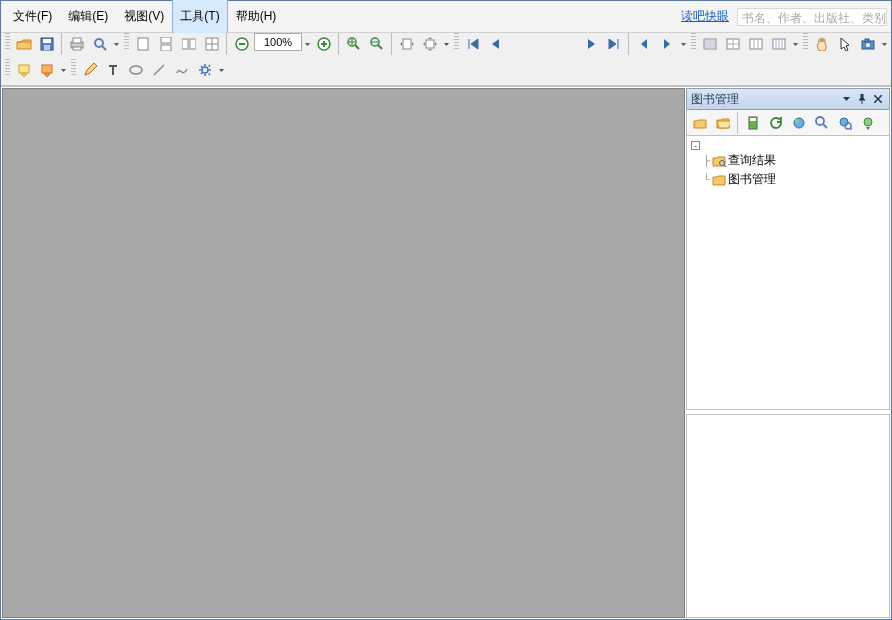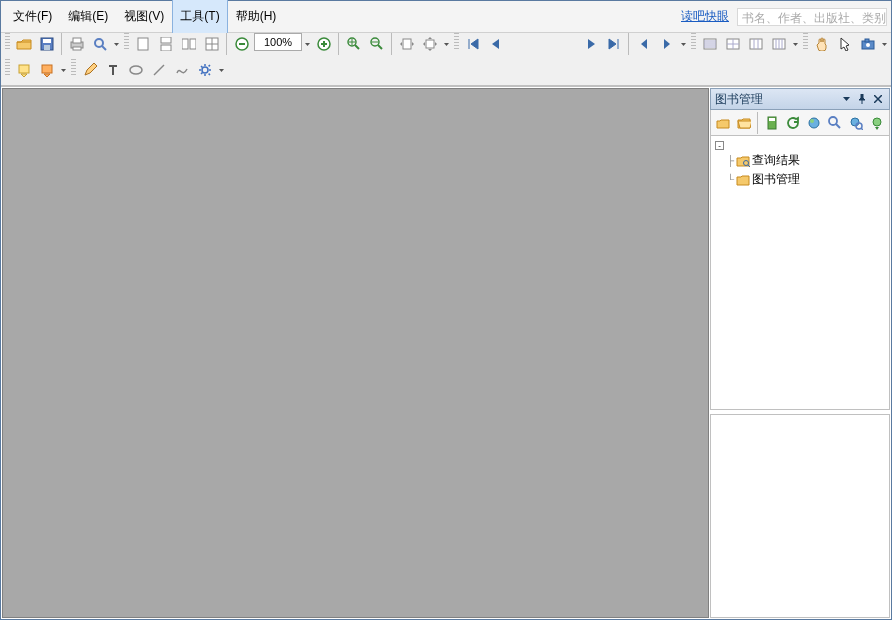--- a/index.html
+++ b/index.html
@@ -24,21 +24,21 @@
 .toolbar-area { background: #f0f0f0; border-bottom: 1px solid #c0c0c0; }
 .toolbar-row { display: flex; height: 26px; padding: 0 2px; gap:1px;}
 .grip { width: 5px; height: 18px; background: repeating-linear-gradient(to bottom,#bbb 0 1px,transparent 1px 3px); margin: 0 2px;}
 .tb-btn { width: 22px; height: 22px; display:flex; align-items:center; justify-content:center; border:1px solid transparent; }
 .tb-sep { width:6px; height:22px; background: linear-gradient(to right, transparent 2px,#bbb 2px 3px,transparent 3px);}
 .drop-arrow { width:9px; height:22px; display:flex; align-items:center; justify-content:center;}
 .drop-arrow svg{ width:5px; height:3px;}
 .zoom-input { width:48px; height:18px; border:1px solid #aaa; background:#fff; text-align:center; font-size:11px; line-height:16px;}
 .content-area { flex:1; display:flex; background:#fff; border-top:1px solid #c0c0c0; overflow:hidden;}
 .main-canvas { flex:1; background:#a8a8a8; border:1px solid #808080; margin:1px;}
-.side-panel { width:180px; display:flex; flex-direction:column; margin:1px 1px 1px 0;}
+.side-panel { width:204px; display:flex; flex-direction:column; margin:1px 1px 1px 0;}
 .panel-header { height:22px; background:linear-gradient(#dce6f4,#c4d4e8); border:1px solid #8aa0b8; display:flex; align-items:center; padding:0 4px;}
 .panel-header .title { flex:1; color:#1a3a5a; font-weight:normal;}
 .panel-header .pbtn { width:14px; height:14px; display:flex; align-items:center; justify-content:center; margin-left:2px; cursor:default;}
 .panel-tools { height:26px; background:#f6f6f6; border:1px solid #c0c0c0; border-top:none; display:flex; align-items:center; gap:1px; padding:0 2px;}
 .tree-area { flex:1; background:#fff; border:1px solid #c0c0c0; border-top:none; padding:4px 2px; font-size:12px;}
 .bottom-box { height:204px; background:#fff; border:1px solid #c0c0c0; margin-top:4px;}
 .tree-node { display:flex; align-items:center; gap:2px; padding:1px 0;}
 .tree-toggle { width:9px; height:9px; border:1px solid #888; display:flex; align-items:center; justify-content:center; font-size:8px; line-height:8px; margin-right:2px; margin-left:2px;}
 .tree-conn { color:#888; font-size:10px;}
 .tree-children{ margin-left:14px;}

